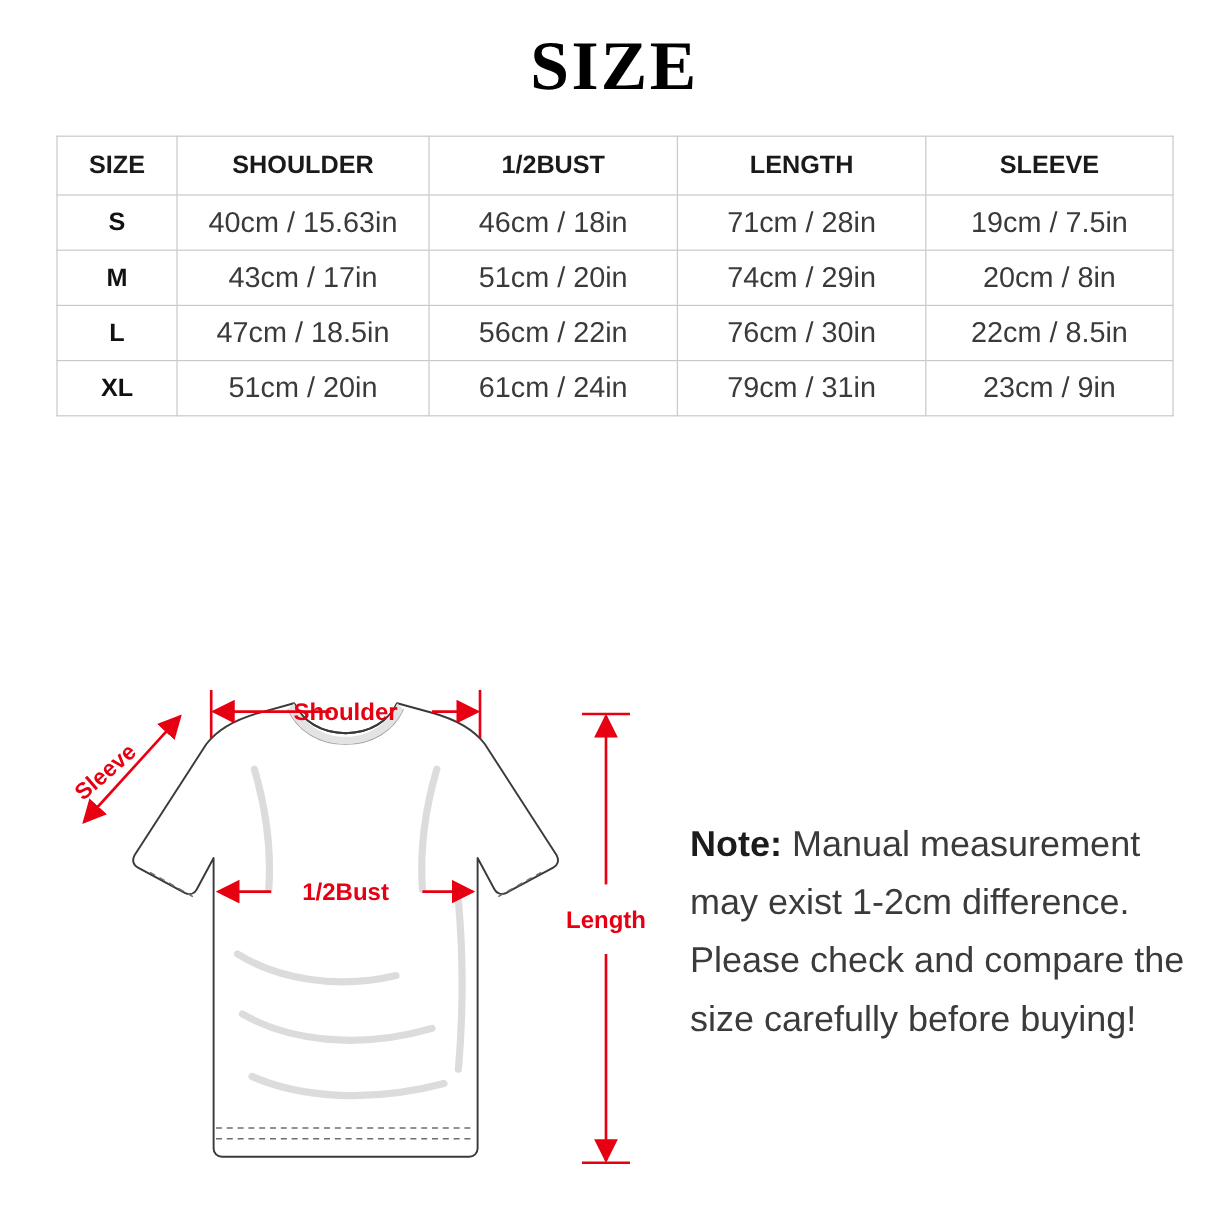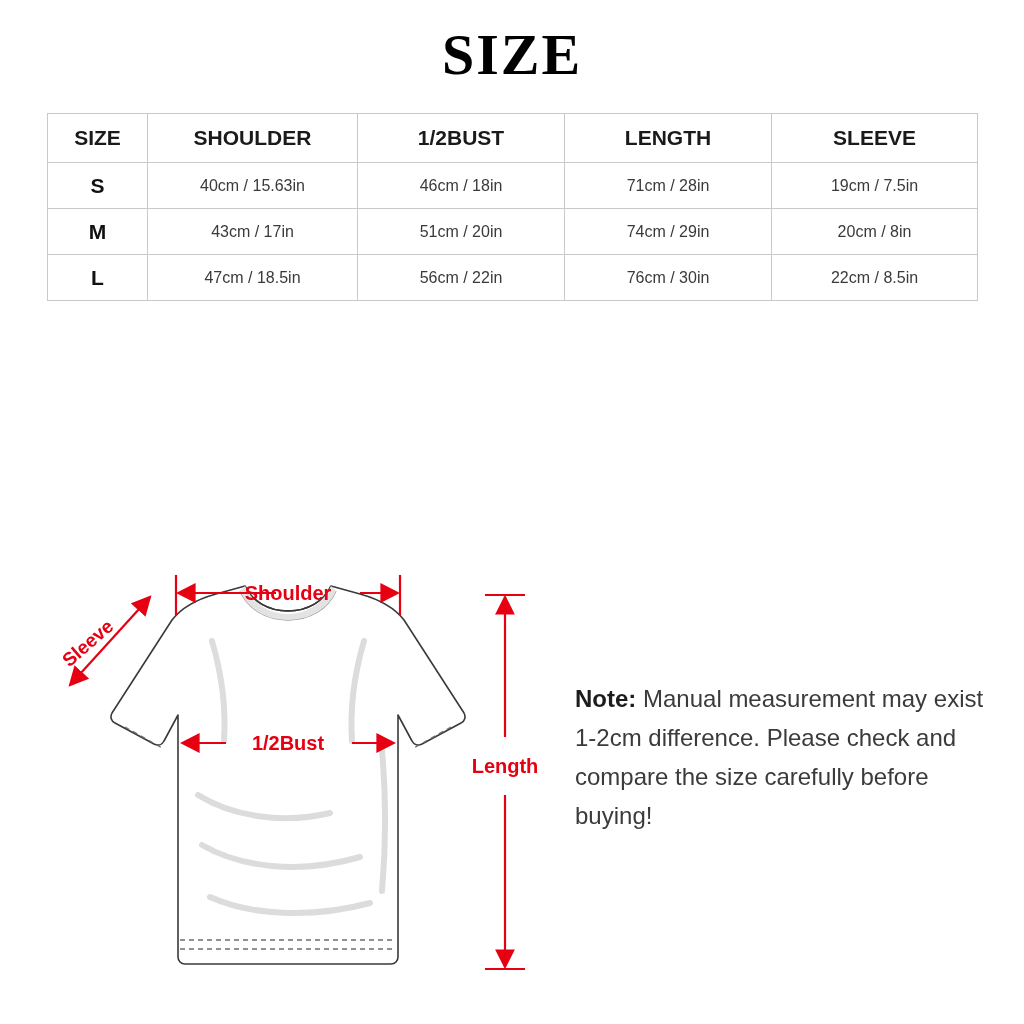--- a/index.html
+++ b/index.html
@@ -38,21 +38,21 @@
     left: 47px;
     width: 930px;
     border-collapse: collapse;
     table-layout: fixed;
   }
   .size-table td, .size-table th {
     border: 1px solid #c9c9c9;
     height: 45px;
     text-align: center;
     vertical-align: middle;
-    font-size: 16px;
+    font-size: 24px;
     color: #3a3a3a;
     font-weight: 400;
     padding: 0;
   }
   .size-table thead th {
     font-size: 21px;
     font-weight: 700;
     color: #1a1a1a;
     height: 48px;
   }
@@ -76,21 +76,21 @@
     height: 470px;
   }
   .diagram svg { display: block; }
 
   
   .note {
     position: absolute;
     top: 680px;
     left: 575px;
     width: 420px;
-    font-size: 24px;
+    font-size: 30px;
     line-height: 1.62;
     color: #3b3b3b;
   }
   .note .note-label {
     font-weight: 700;
     color: #1c1c1c;
   }
 </style>
 </head>
 <body>
@@ -128,20 +128,27 @@
       <td>51cm / 20in</td>
       <td>74cm / 29in</td>
       <td>20cm / 8in</td>
     </tr>
     <tr>
       <td class="size-col">L</td>
       <td>47cm / 18.5in</td>
       <td>56cm / 22in</td>
       <td>76cm / 30in</td>
       <td>22cm / 8.5in</td>
+    </tr>
+    <tr>
+      <td class="size-col">XL</td>
+      <td>51cm / 20in</td>
+      <td>61cm / 24in</td>
+      <td>79cm / 31in</td>
+      <td>23cm / 9in</td>
     </tr>
   </tbody>
 </table>
 
 <div class="diagram">
   <svg width="530" height="470" viewBox="0 0 530 470" xmlns="http://www.w3.org/2000/svg">
     <defs>
       <marker id="arrR" markerWidth="9" markerHeight="9" refX="8" refY="4.5" orient="auto">
         <path d="M0,0 L9,4.5 L0,9 z" fill="#e60012"></path>
       </marker>

